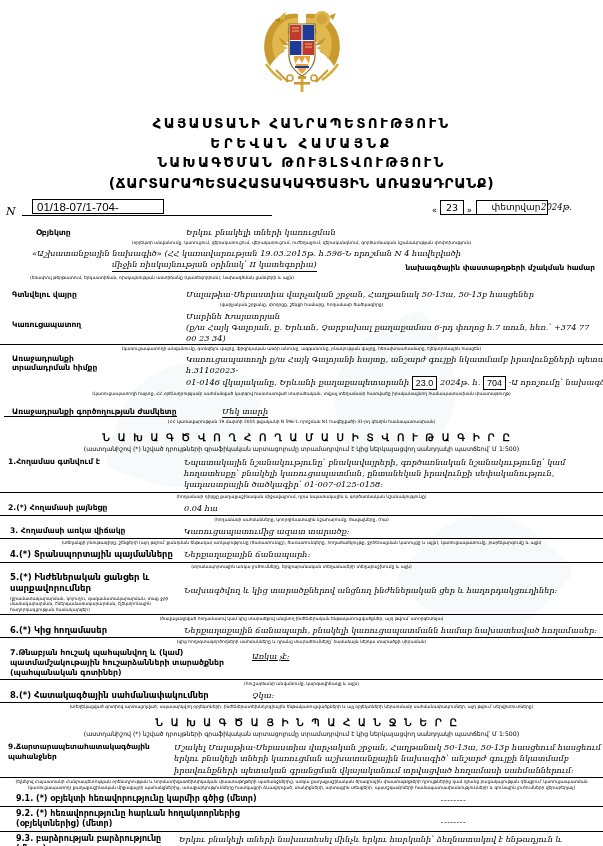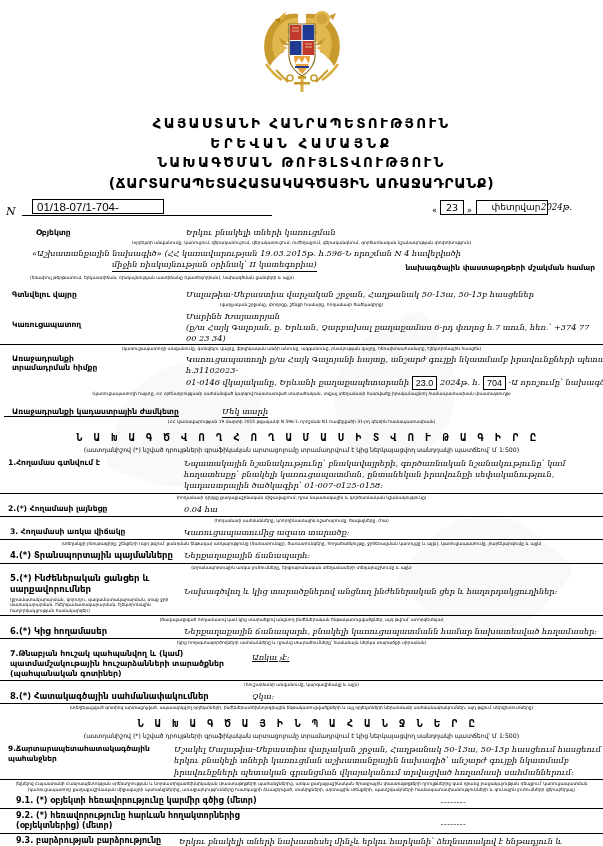--- a/index.html
+++ b/index.html
@@ -168,21 +168,21 @@
   .two {
     display: flex;
     align-items: flex-start;
   }
   .two .c-l { width: 182px; flex: 0 0 182px; padding-top: 1px; }
   .two .c-r { flex: 1 1 auto; padding-top: 1px; }
 
   
   .sec-title {
     text-align: center;
-    font-family: Liberation Mono, monospace;
+    font-family: Liberation Serif, serif;
     font-size: 10.2px;
     font-weight: bold;
     letter-spacing: 2.6px;
     margin: 6px 0 2px 12px;
   }
   .sec-note {
     text-align: center;
     font-family: "DejaVu Sans", sans-serif;
     font-size: 6.2px;
     margin-bottom: 3px;
@@ -374,21 +374,21 @@
           <span>2024թ.</span>
           <span>հ.</span>
           <span class="inline-box">704</span>
           <span>-Ա որոշումը՝ նախագծի էսքիզային առաջարկը</span>
         </div>
       </div>
     </div>
     <div class="hint">(կառուցապատողի հայտը, ՀՀ օրենսդրությամբ սահմանված կարգով հաստատված տարածական, տվյալ տեղամասի հատվածը իրականացնող համապատասխան փաստաթուղթ)</div>
 
     <div class="row two">
-      <div class="c-l" style="flex:0 0 218px;width:218px;"><span class="lbl ul-seg" style="padding-left:8px;display:inline-block;">Առաջադրանքի կադաստրային ժամկետը</span></div>
+      <div class="c-l" style="flex:0 0 218px;width:218px;"><span class="lbl ul-seg" style="padding-left:8px;display:inline-block;">Առաջադրանքի գործողության ժամկետը</span></div>
       <div class="c-r"><span class="val ul-seg">Մեկ տարի</span></div>
     </div>
     <div class="hint">(ՀՀ կառավարության 19 մարտի 2015 թվականի N 596-Ն որոշման N1 հավելվածի 31-րդ կետին համապատասխան)</div>
 
     <div class="sec-title">Ն Ա Խ Ա Գ Ծ Վ Ո Ղ  Հ Ո Ղ Ա Մ Ա Ս Ի  Տ Վ Ո Ւ Թ Ա Գ Ի Ր Ը</div>
     <div class="sec-note">(աստղանիշով (*) նշված դրույթների գրաֆիկական արտացոլումը տրամադրվում է կից ներկայացվող սանդղակի պատճեով՝ Մ 1:500)</div>
 
     <div>
 
       <div class="item">

